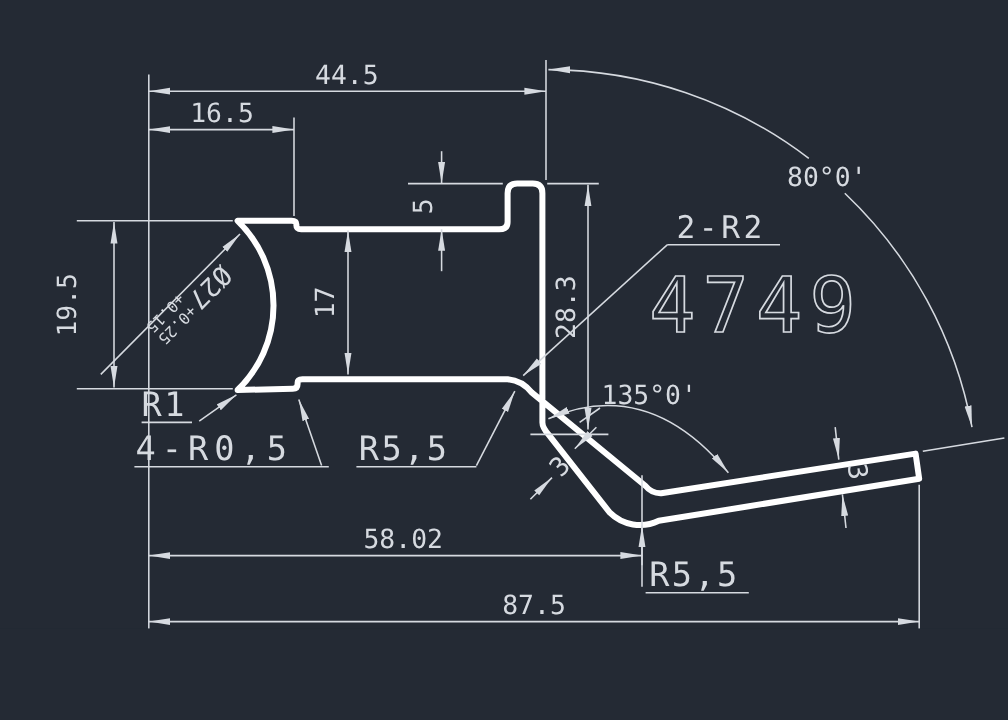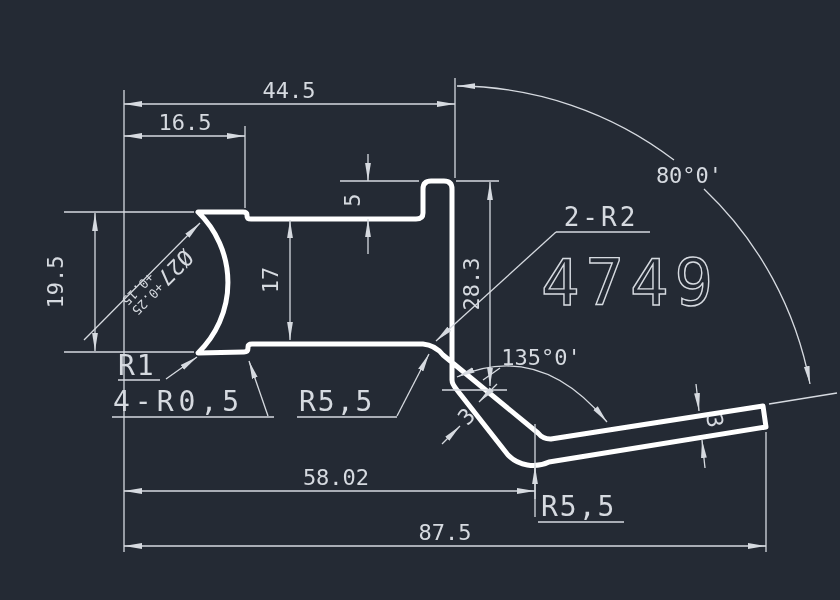--- a/index.html
+++ b/index.html
@@ -1,21 +1,21 @@
 <!DOCTYPE html>
 <html style="--bg: #242a34; --outline: #ffffff; --dim: #d6dae0;"><head>
 <meta charset="utf-8">
 <style>
   :root{
     --bg:#242a34;
     --outline:#ffffff;
     --dim:#d6dae0;
   }
   html,body{margin:0;padding:0;background:var(--bg);}
-  .canvas{position:relative;width:840px;height:524px;background:var(--bg);overflow:hidden;margin-top:28px;}
+  .canvas{position:relative;width:840px;height:524px;background:var(--bg);overflow:hidden;}
   svg{position:absolute;left:0;top:0;}
   text{font-family:"DejaVu Sans Mono","Liberation Mono",monospace;fill:var(--dim);}
   .thick{stroke:var(--outline);stroke-width:5;fill:none;stroke-linejoin:round;stroke-linecap:round;}
   .thin line, .thin path{stroke:var(--dim);stroke-width:1.3;fill:none;}
   .dimtxt{font-size:22px;}
   .small-tol{font-size:13px;}
   .note{font-size:26px;letter-spacing:3px;}
   .rlabel{font-size:28px;letter-spacing:2px;}
   .rlabel-wide{font-size:28px;letter-spacing:5px;}
   .partnum{font-size:64px;letter-spacing:6px;fill:none;stroke:var(--dim);stroke-width:1.4;}

